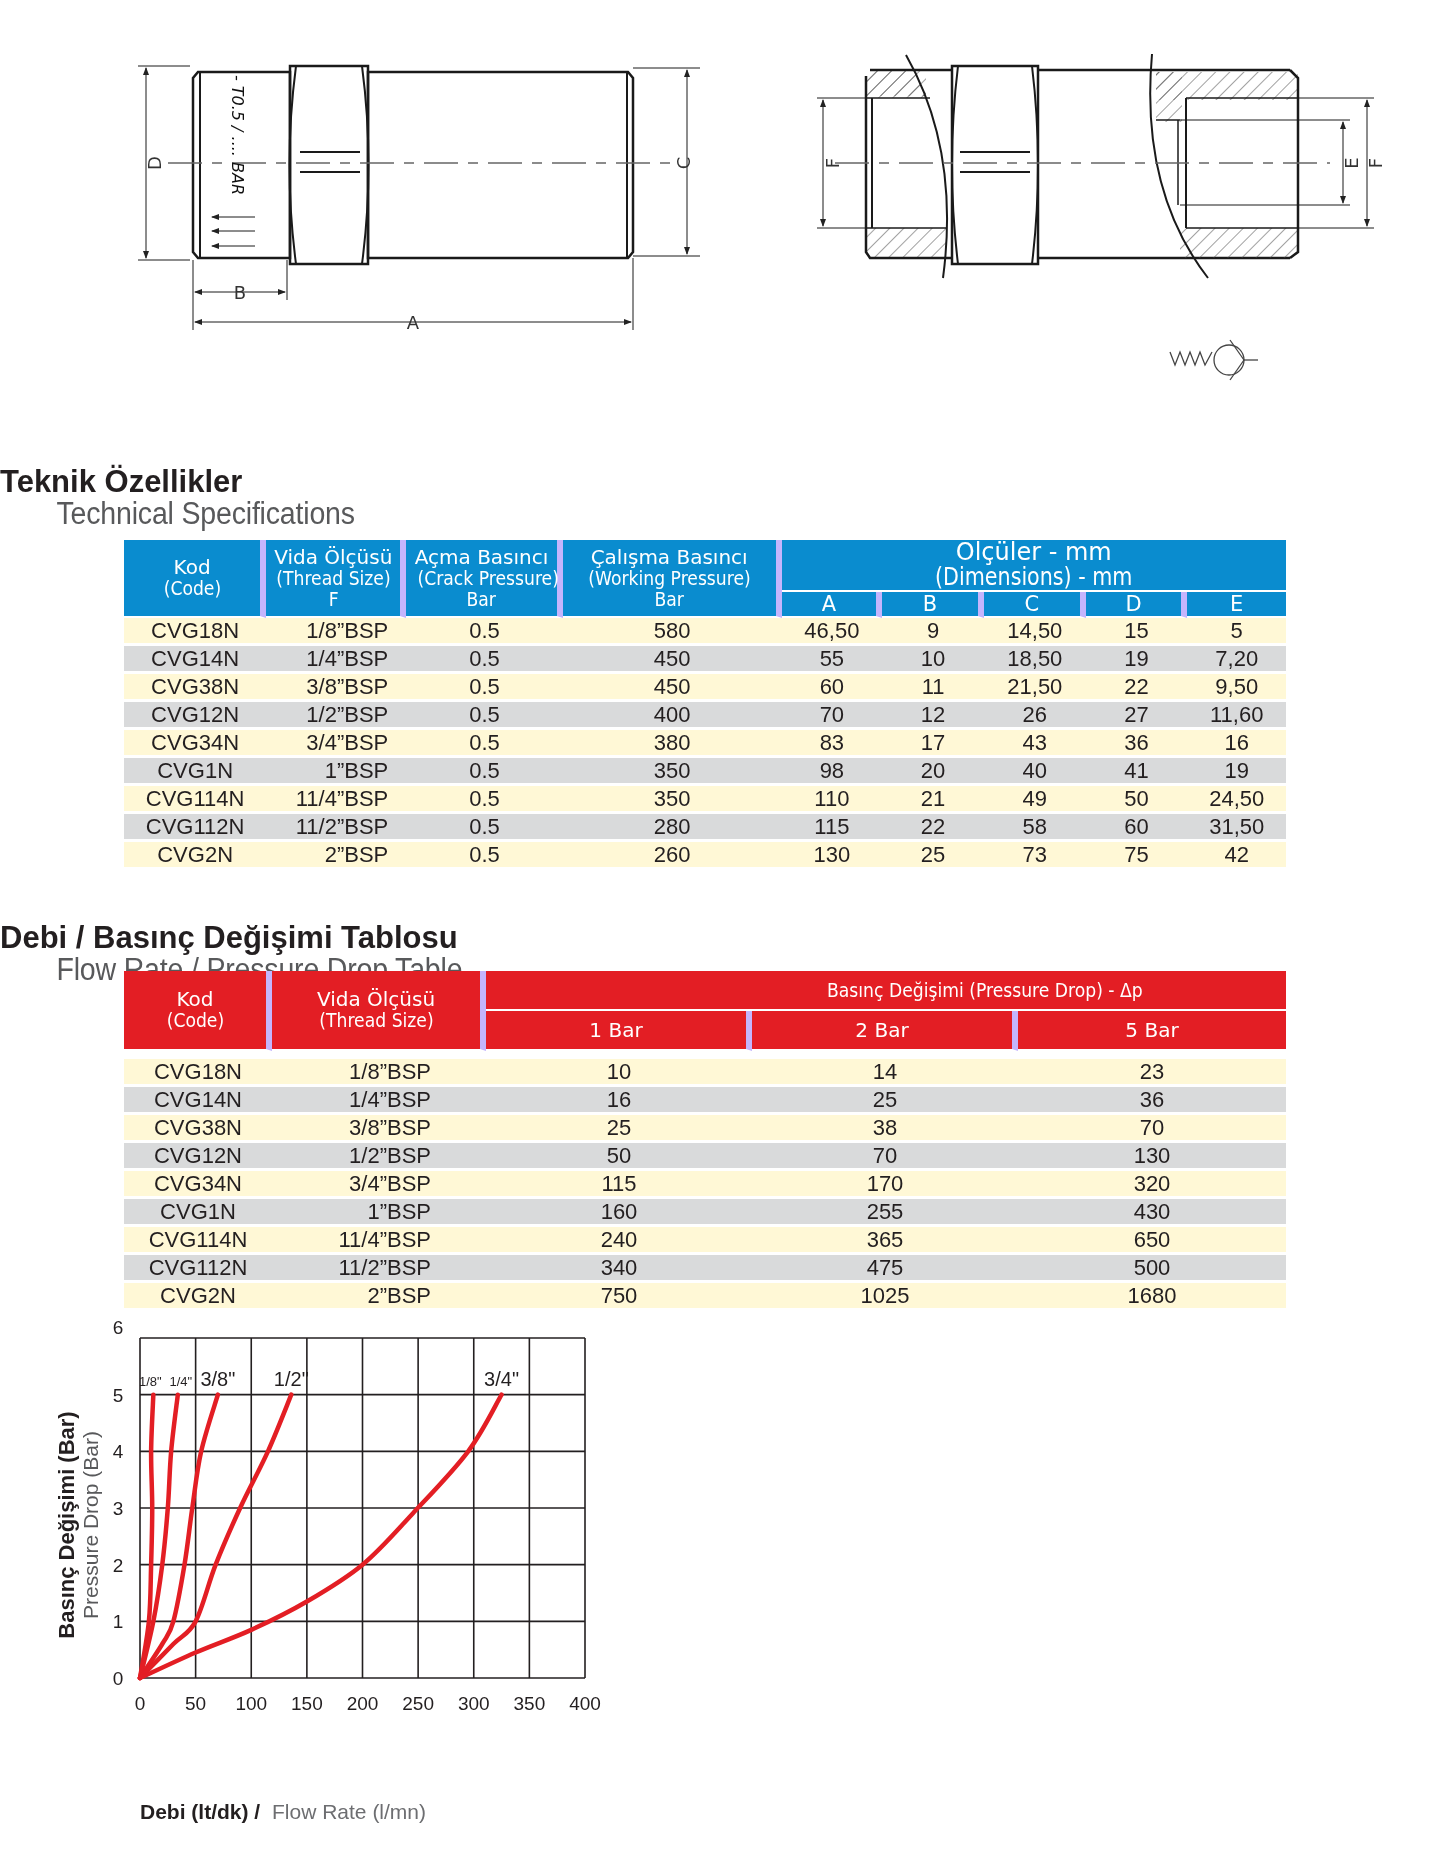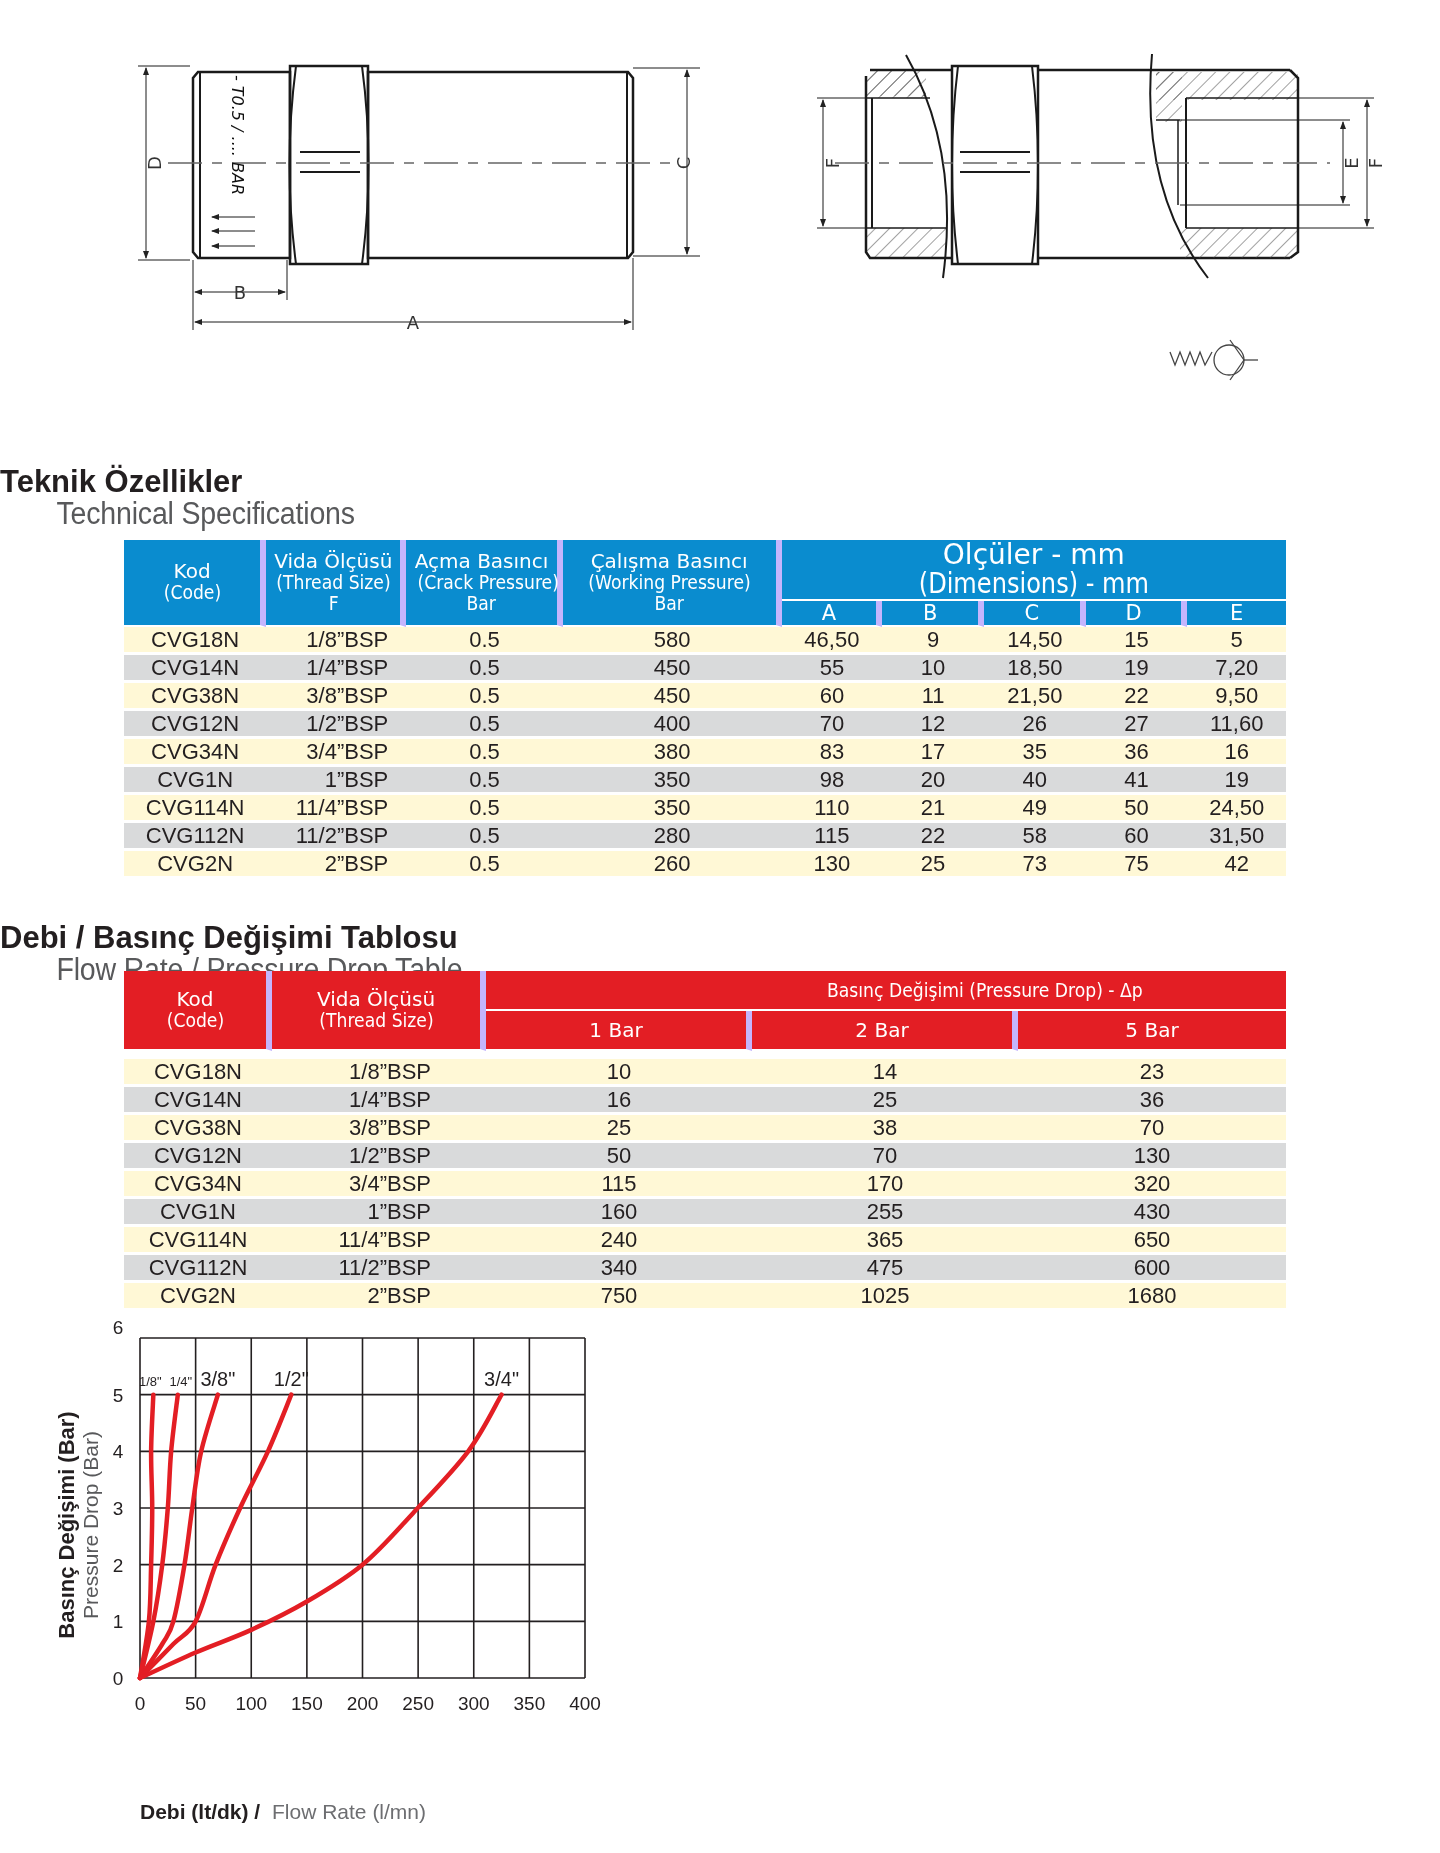--- a/index.html
+++ b/index.html
@@ -174,21 +174,21 @@
       <th rowspan="2">
         <div>Açma Basıncı</div>
         <div class="cond">(Crack Pressure)</div>
         <div class="cond">Bar</div>
       </th>
       <th rowspan="2">
         <div>Çalışma Basıncı</div>
         <div class="cond">(Working Pressure)</div>
         <div class="cond">Bar</div>
       </th>
-      <th colspan="5" style="font-size:28px;">
+      <th colspan="5" style="font-size:24px;">
         <div>Ölçüler - mm</div>
         <div class="cond">(Dimensions) - mm</div>
       </th>
     </tr>
     <tr style="height:26px">
       <th style="font-size:21px;">A</th>
       <th style="font-size:21px;">B</th>
       <th style="font-size:21px;">C</th>
       <th style="font-size:21px;">D</th>
       <th style="font-size:21px;">E</th>
@@ -239,21 +239,21 @@
         <td>27</td>
         <td>11,60</td>
       </tr>
       <tr class="odd">
         <td>CVG34N</td>
         <td><span class="thread"><span class="frac">3/4”</span><span>BSP</span></span></td>
         <td>0.5</td>
         <td>380</td>
         <td>83</td>
         <td>17</td>
-        <td>35</td>
+        <td>43</td>
         <td>36</td>
         <td>16</td>
       </tr>
       <tr class="even">
         <td>CVG1N</td>
         <td><span class="thread"><span class="frac">1”</span><span>BSP</span></span></td>
         <td>0.5</td>
         <td>350</td>
         <td>98</td>
         <td>20</td>
@@ -381,21 +381,21 @@
         <td><span class="thread"><span class="frac">11/4”</span><span>BSP</span></span></td>
         <td>240</td>
         <td>365</td>
         <td>650</td>
       </tr>
       <tr class="even">
         <td>CVG112N</td>
         <td><span class="thread"><span class="frac">11/2”</span><span>BSP</span></span></td>
         <td>340</td>
         <td>475</td>
-        <td>600</td>
+        <td>500</td>
       </tr>
       <tr class="odd">
         <td>CVG2N</td>
         <td><span class="thread"><span class="frac">2”</span><span>BSP</span></span></td>
         <td>750</td>
         <td>1025</td>
         <td>1680</td>
       </tr>
     </tbody>
 </table>

